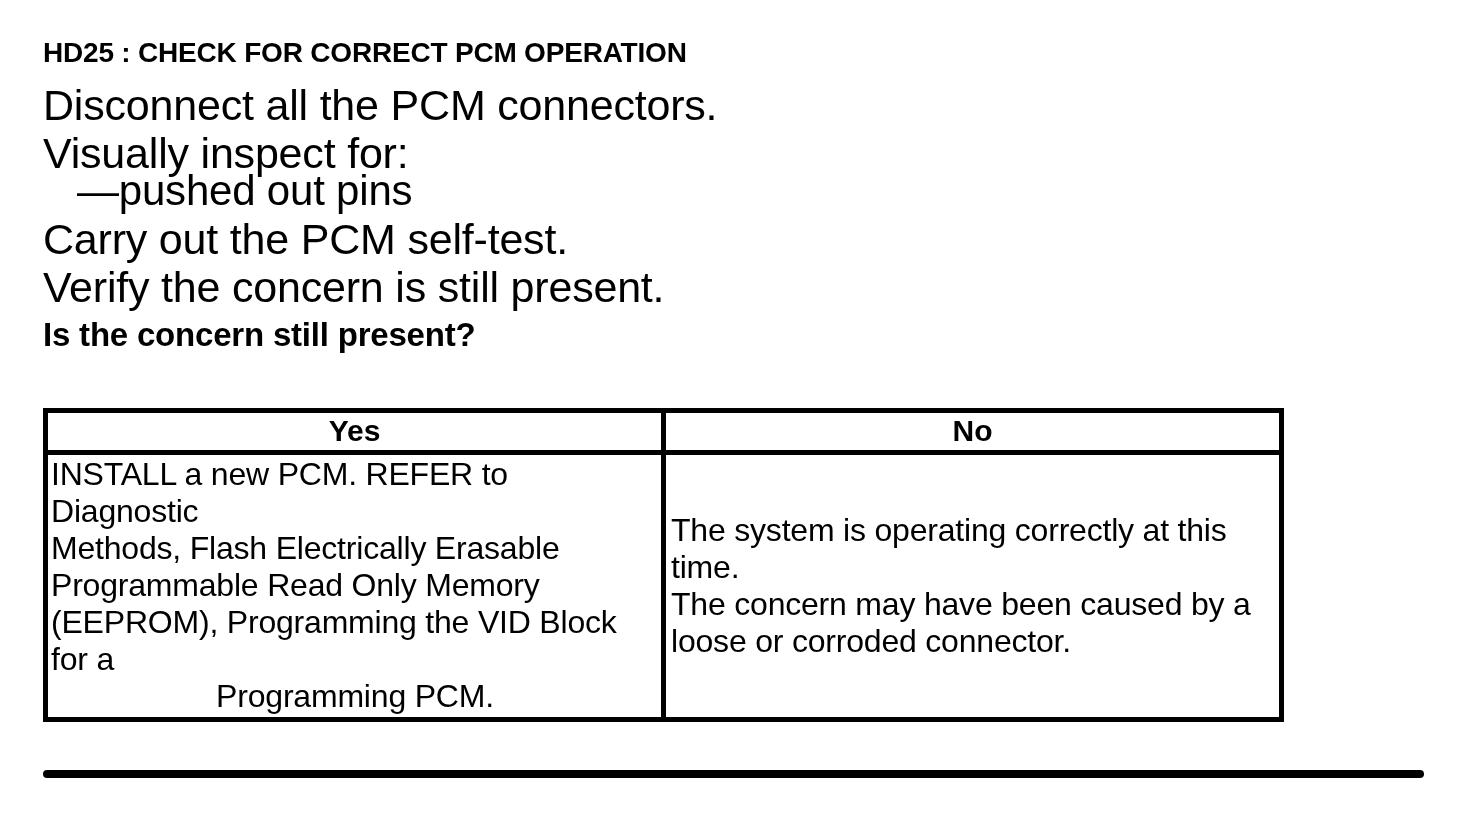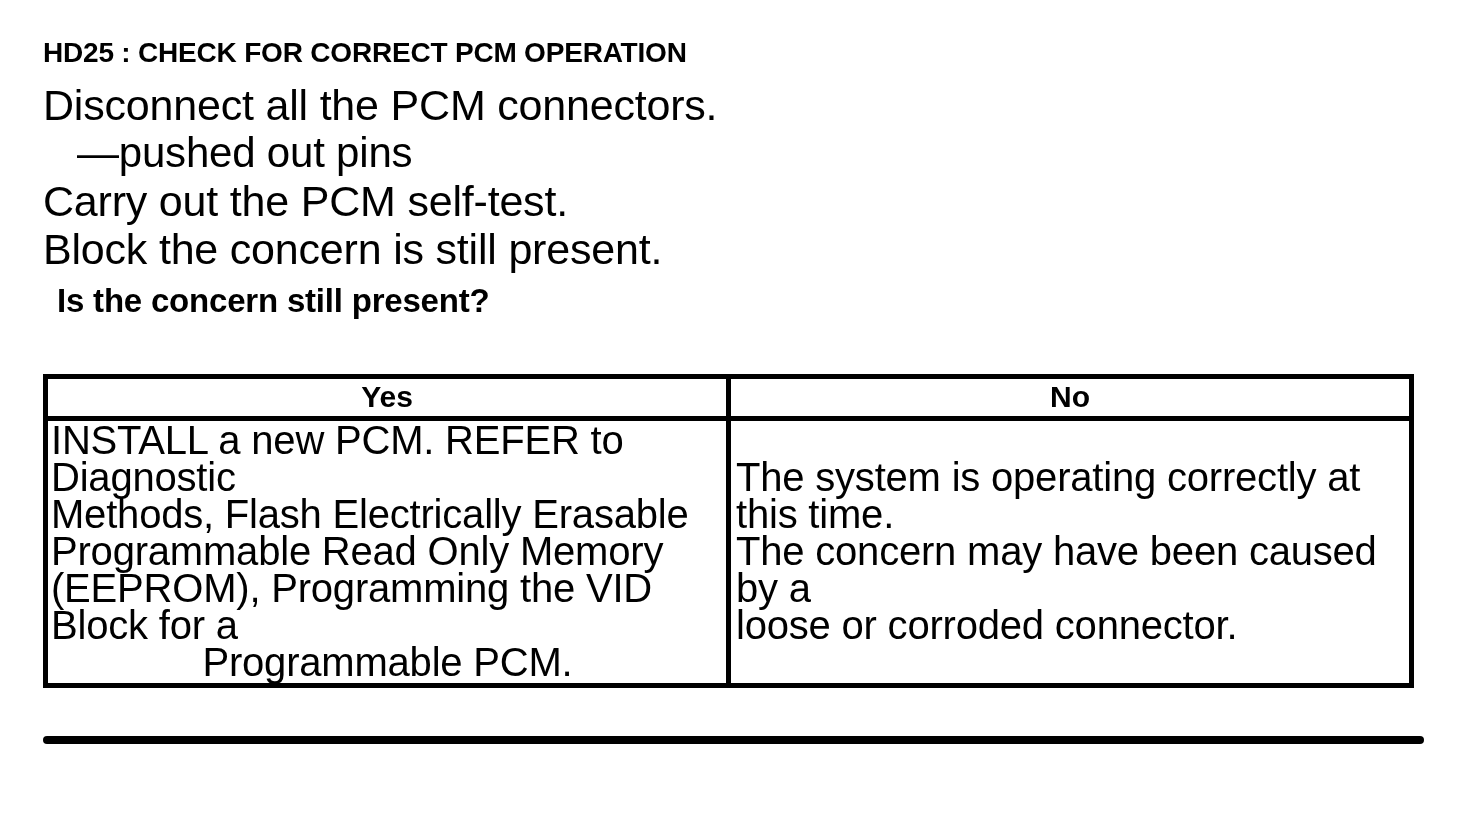--- a/index.html
+++ b/index.html
@@ -34,42 +34,42 @@
   .inspect-item {
     font-size: 42px;
     line-height: 38px;
     letter-spacing: -0.2px;
   }
 
   .question {
     font-size: 33px;
     line-height: 38px;
     font-weight: bold;
-    margin: 14px;
+    margin: 0;
     letter-spacing: -0.2px;
   }
 
   .results-table {
     border-collapse: collapse;
     table-layout: fixed;
-    width: 1371px;
+    width: 1241px;
     margin-top: 54px;
   }
   .results-table th, .results-table td {
     border: 5px solid #000000;
   }
   .results-table th {
     font-size: 30px;
     font-weight: bold;
     text-align: center;
     padding: 2px 0 3px 0;
     line-height: 32px;
   }
   .results-table td {
-    font-size: 40px;
+    font-size: 32px;
     line-height: 37px;
     height: 185px;
     padding: 1px 2px 2px 3px;
     vertical-align: top;
     letter-spacing: -0.2px;
   }
   .results-table td.no-cell {
     vertical-align: middle;
     padding-left: 5px;
     margin-left: 40px;
@@ -86,47 +86,48 @@
 </style>
 </head>
 <body>
 
 <div class="page">
 
   <h1 class="doc-title">HD25 : CHECK FOR CORRECT PCM OPERATION</h1>
 
   <p class="step">Disconnect all the PCM connectors.</p>
 
+  <p class="step no-gap">Visually inspect for:</p>
 
   <div class="inspect-list">
     <div class="inspect-item">—pushed out pins</div>
   </div>
 
 
   <p class="step">Carry out the PCM self-test.</p>
 
-  <p class="step">Block the concern is still present.</p>
+  <p class="step">Verify the concern is still present.</p>
 
   <p class="question">Is the concern still present?</p>
 
   <table class="results-table">
     <thead>
       <tr>
         <th>Yes</th>
         <th>No</th>
       </tr>
     </thead>
     <tbody>
       <tr>
         <td class="yes-cell">
           <div class="cell-lines">INSTALL a new PCM. REFER to Diagnostic
 Methods, Flash Electrically Erasable
 Programmable Read Only Memory
 (EEPROM), Programming the VID Block for a</div>
-          <div class="centered-line">Programmable PCM.</div>
+          <div class="centered-line">Programming PCM.</div>
         </td>
         <td class="no-cell">
           <div class="cell-lines">The system is operating correctly at this time.
 The concern may have been caused by a
 loose or corroded connector.</div>
         </td>
       </tr>
     </tbody>
   </table>
 

